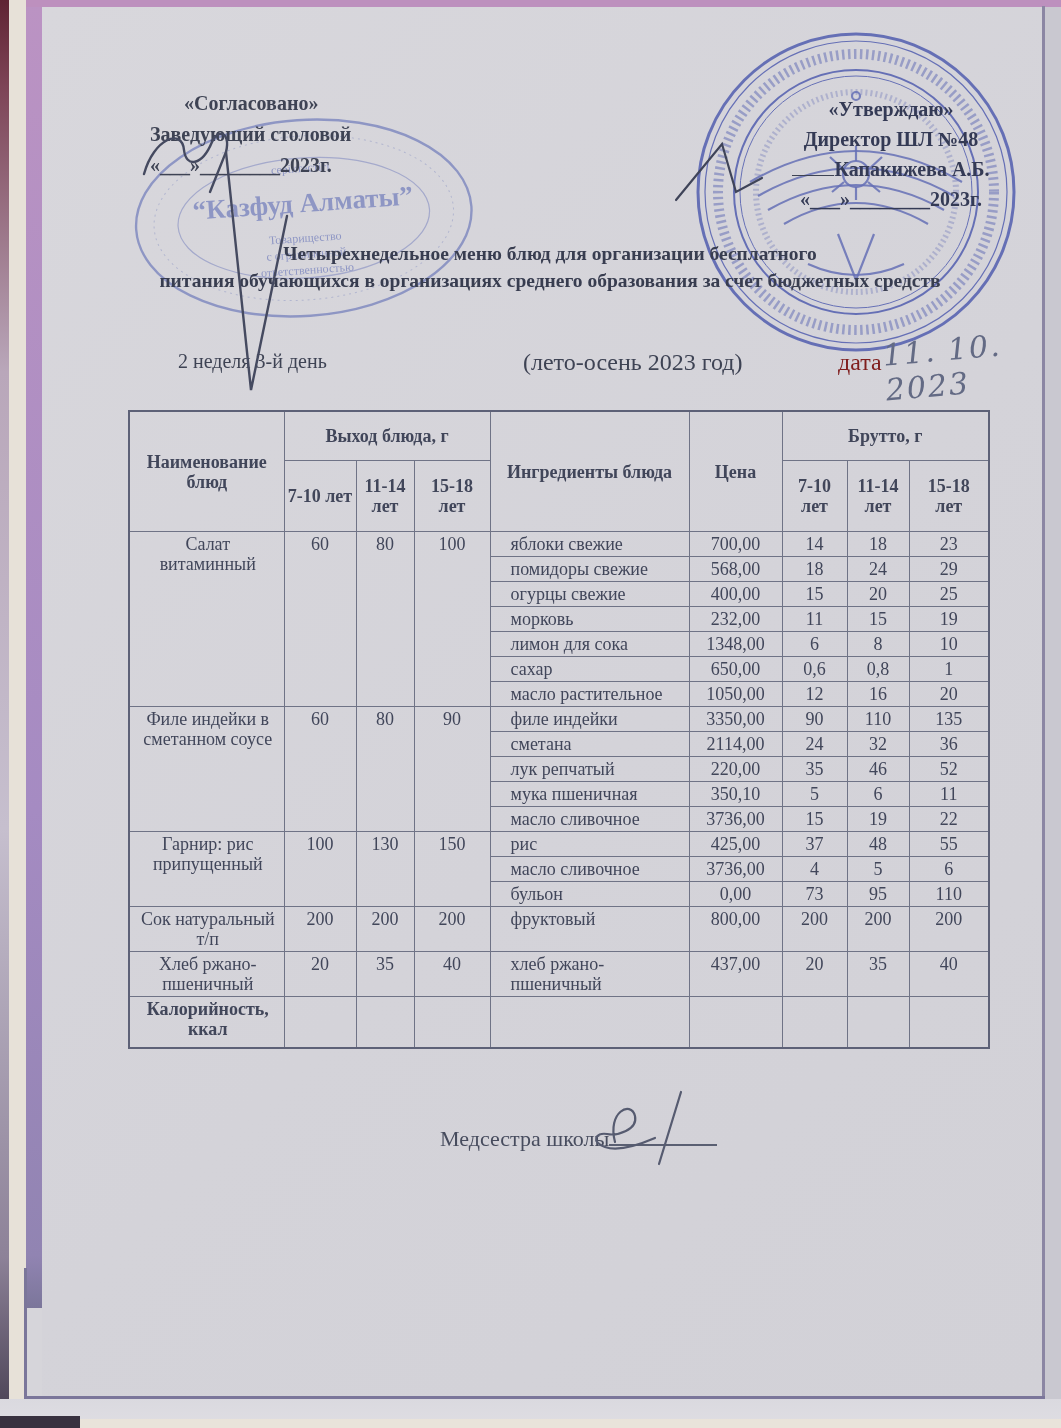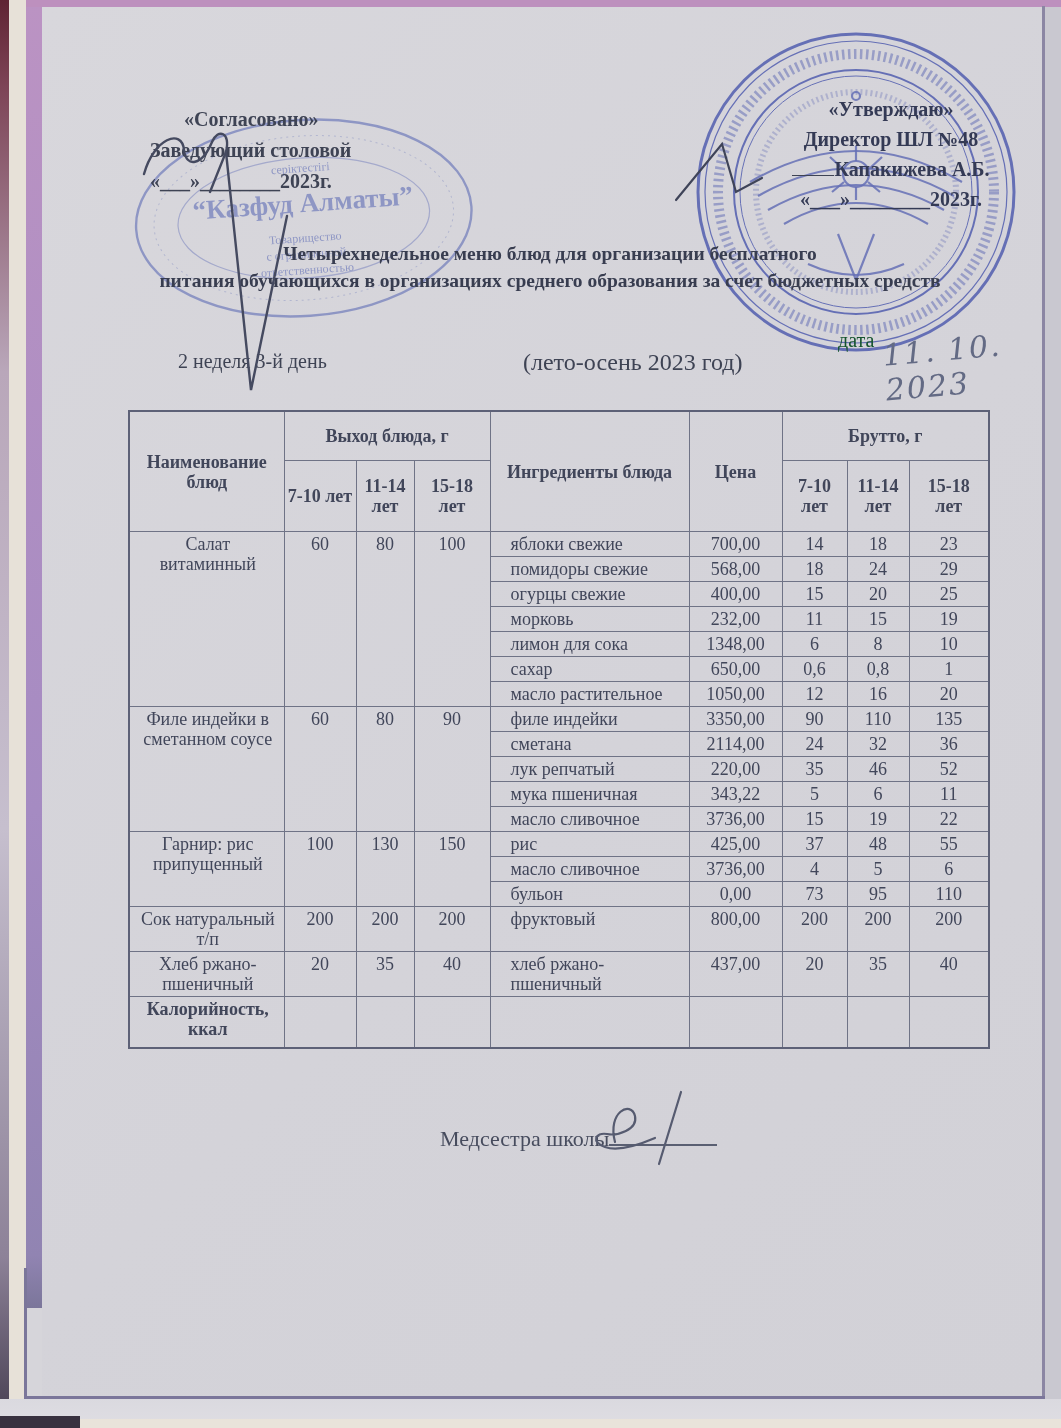--- a/index.html
+++ b/index.html
@@ -20,36 +20,36 @@
   .right-shade{left:1045px;top:7px;width:16px;height:1398px;background:#c9c8d0;}
   .frame-bottom{left:24px;top:1396px;width:1021px;height:3px;background:#7b769a;}
   .frame-left-low{left:24px;top:1268px;width:3px;height:130px;background:#7b769a;}
   .bottom-strip{left:0;top:1399px;width:1061px;height:29px;background:linear-gradient(#dad9df,#dfdee3);}
   .bottom-cream{left:26px;top:1419px;width:1035px;height:9px;background:#e9e3da;}
   .bottom-dark-notch{left:0;top:1416px;width:80px;height:12px;background:#38313f;}
   .paper-tint{left:42px;top:7px;width:1000px;height:1389px;
     background:linear-gradient(135deg,#d8d7dc 0%,#d4d3d9 55%,#d2d1d7 100%);}
 
   
-  .approve-left{left:150px;top:104px;width:360px;font-size:20px;font-weight:bold;
+  .approve-left{left:150px;top:88px;width:360px;font-size:20px;font-weight:bold;
     color:#3e4354;line-height:31px;z-index:5;}
   .approve-left .indent{margin-left:34px;}
   .sigline{display:inline-block;width:66px;border-bottom:1.7px solid #3e4354;height:18px;}
   .sigline.short{width:42px;}
   .approve-right{left:768px;top:94px;width:246px;text-align:center;font-size:20px;
     font-weight:bold;color:#343a55;line-height:30px;z-index:5;}
 
   
   .doc-title{left:110px;top:240px;width:880px;text-align:center;font-size:19.5px;
     font-weight:bold;color:#383d50;line-height:27px;z-index:4;}
 
   
   .meta-week{left:178px;top:350px;font-size:20px;color:#3e4354;z-index:4;}
   .meta-season{left:523px;top:349px;font-size:24px;color:#3e4354;z-index:4;}
-  .meta-date-label{left:838px;top:329px;font-size:20px;color:#14532d;z-index:4;}
+  .meta-date-label{left:838px;top:349px;font-size:24px;color:#7f1d1d;z-index:4;}
   .date-hand{left:884px;top:330px;font-size:30px;font-style:italic;color:#636a84;
     font-family:"DejaVu Serif",serif;letter-spacing:2px;transform:rotate(-5deg);z-index:4;}
 
   
   .menu-table-wrap{left:128px;top:410px;width:862px;z-index:4;}
   table.menu-table{border-collapse:collapse;table-layout:fixed;width:860px;
     font-family:"Liberation Serif",serif;font-size:18px;color:#41465a;}
   .menu-table th,.menu-table td{border:1.6px solid #6f7386;padding:2px 6px;line-height:20px;
     overflow:hidden;}
   .menu-table{border:2.5px solid #5d6177;}
@@ -265,21 +265,21 @@
         </tr>
         <tr>
           <td class="c-ing">лук репчатый</td>
           <td>220,00</td>
           <td>35</td>
           <td>46</td>
           <td>52</td>
         </tr>
         <tr>
           <td class="c-ing">мука пшеничная</td>
-          <td>343,22</td>
+          <td>350,10</td>
           <td>5</td>
           <td>6</td>
           <td>11</td>
         </tr>
         <tr>
           <td class="c-ing">масло сливочное</td>
           <td>3736,00</td>
           <td>15</td>
           <td>19</td>
           <td>22</td>

